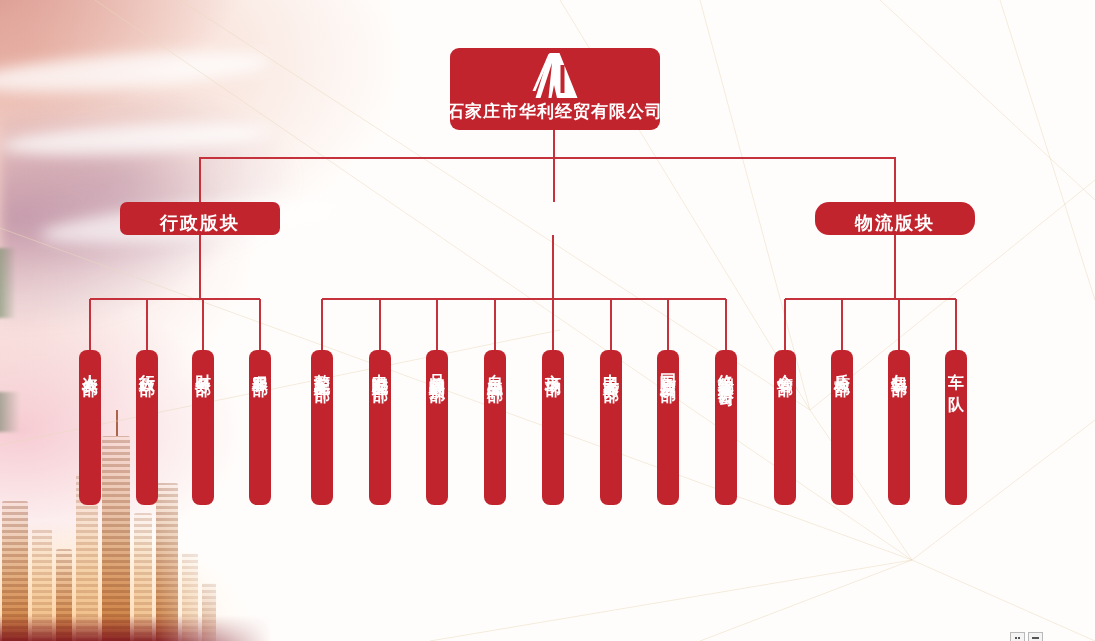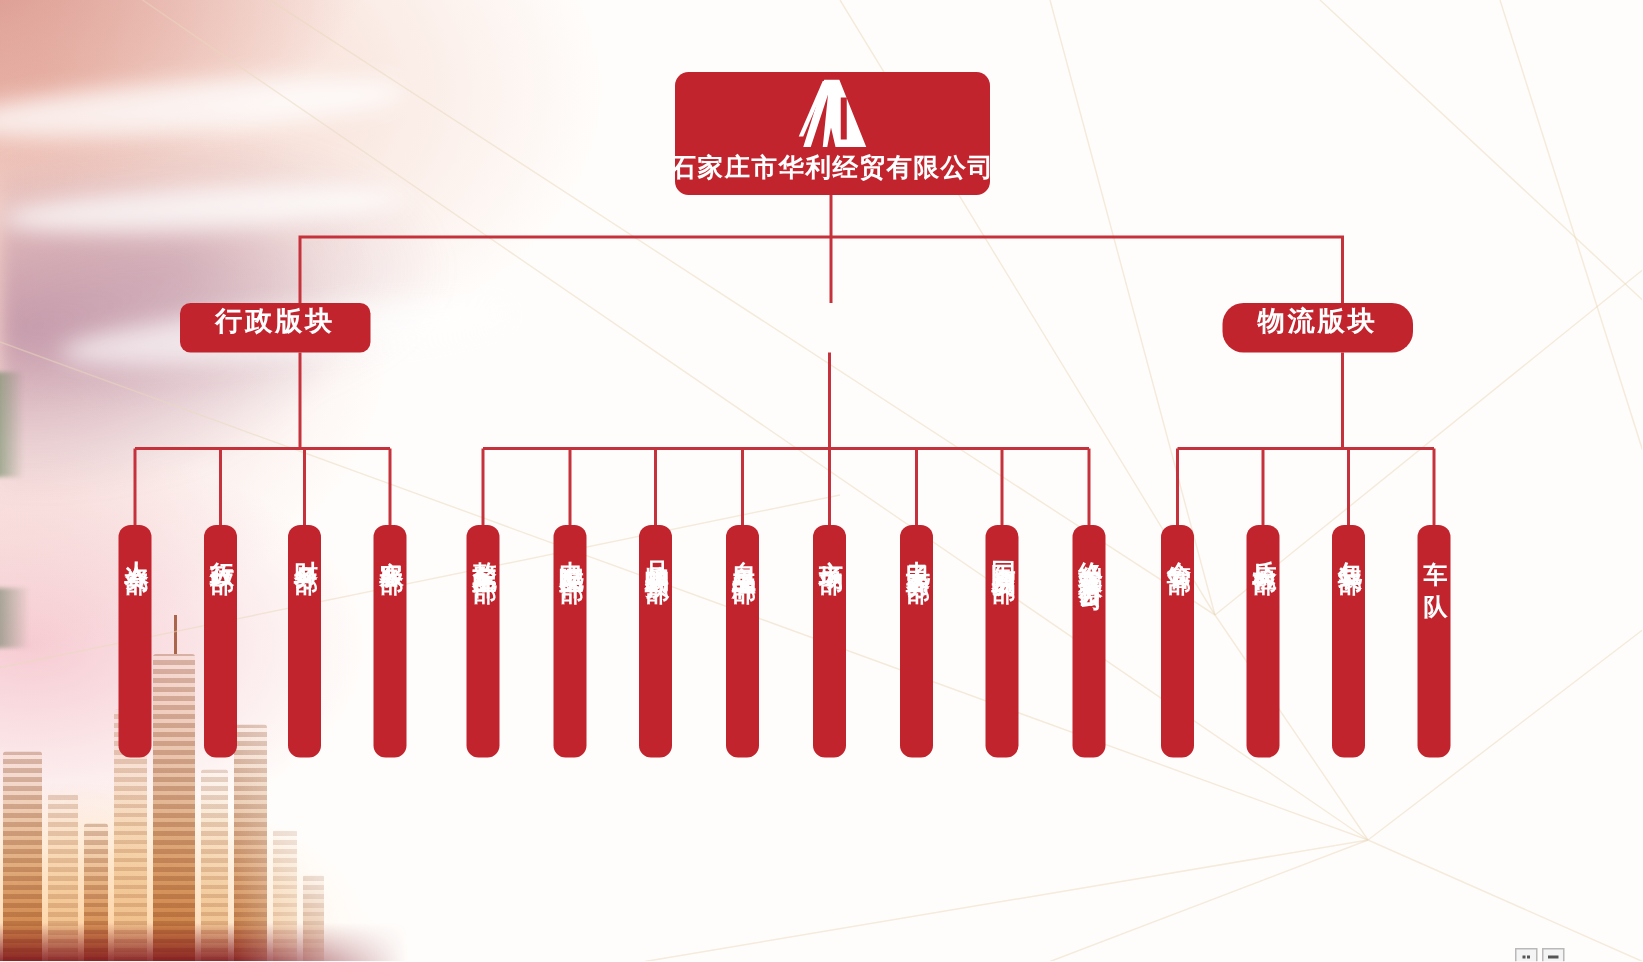--- a/index.html
+++ b/index.html
@@ -51,22 +51,22 @@
   
   :root{ --red:#c2242e; --line:#c5323b; --mesh:#e9d9bd; --txt:#ffffff; }
   svg.mesh line{stroke:var(--mesh);stroke-width:1;opacity:.5;}
   svg.wires{position:absolute;left:0;top:0;}
   svg.wires line, svg.wires polyline{stroke:var(--line);stroke-width:2;fill:none;}
   .node{position:absolute;background:var(--red);color:var(--txt);box-sizing:border-box;}
   .root-box{left:450px;top:48px;width:210px;height:82px;border-radius:9px;
     display:flex;flex-direction:column;align-items:center;justify-content:flex-end;padding-bottom:7px;}
   .root-name{font-size:17px;font-weight:bold;letter-spacing:1px;white-space:nowrap;}
   .logo{position:absolute;top:5px;left:50%;transform:translateX(-50%);}
-  .hdr{width:127px;height:33px;top:202px;border-radius:7px;
-    display:flex;align-items:flex-start;justify-content:center;
+  .hdr{width:160px;height:33px;top:202px;border-radius:7px;
+    display:flex;align-items:flex-end;justify-content:center;
     font-size:18px;font-weight:bold;letter-spacing:2px;}
   .hdr-admin{left:120px;} .hdr-biz{left:473px;} .hdr-log{left:815px;border-radius:14px;}
   .dept{top:350px;width:22px;height:155px;border-radius:8px;
     display:flex;justify-content:center;padding-top:11px;}
   .vtext{writing-mode:vertical-rl;text-orientation:upright;
     font-size:16px;font-weight:bold;letter-spacing:3px;line-height:22px;white-space:pre;}
   
   .br-controls{position:absolute;left:1010px;top:632px;display:flex;gap:3px;}
   .br-btn{width:15px;height:12px;background:#f4f4f4;border:1px solid #b9b9b9;
     box-sizing:border-box;display:flex;align-items:center;justify-content:center;gap:1px;}

